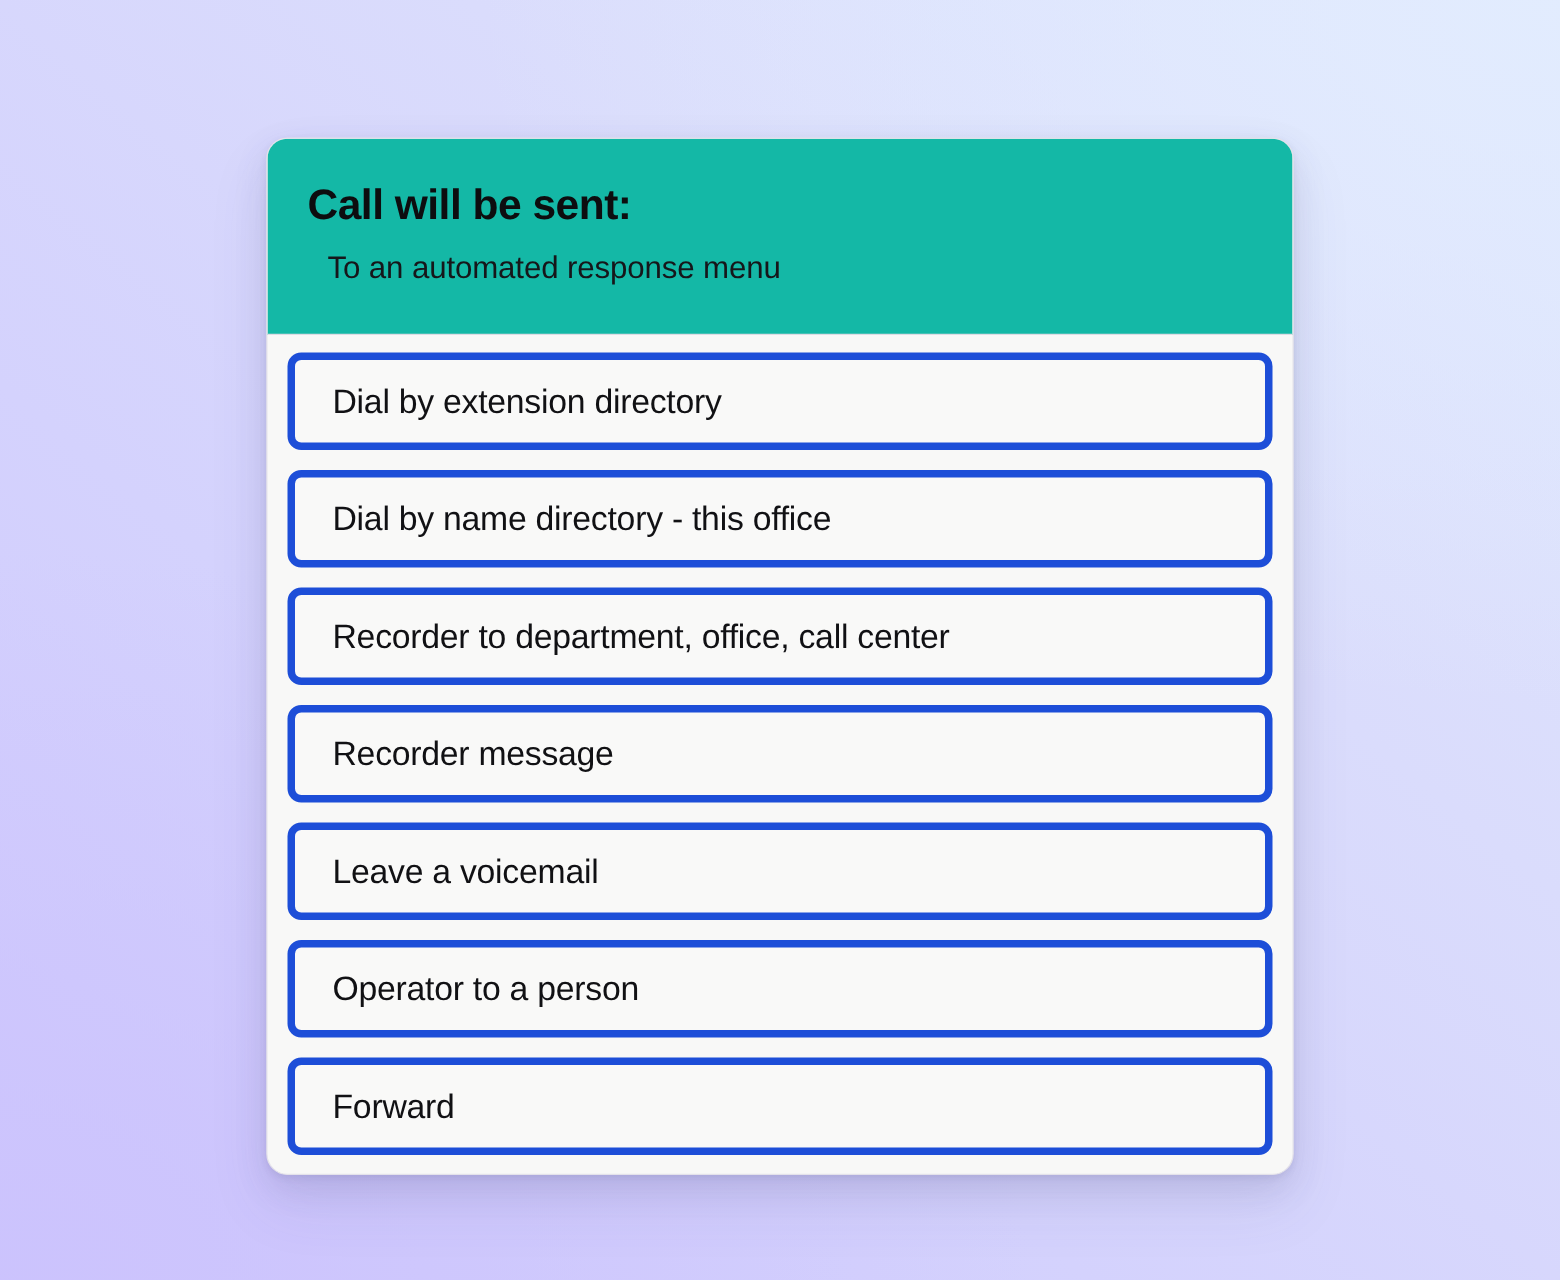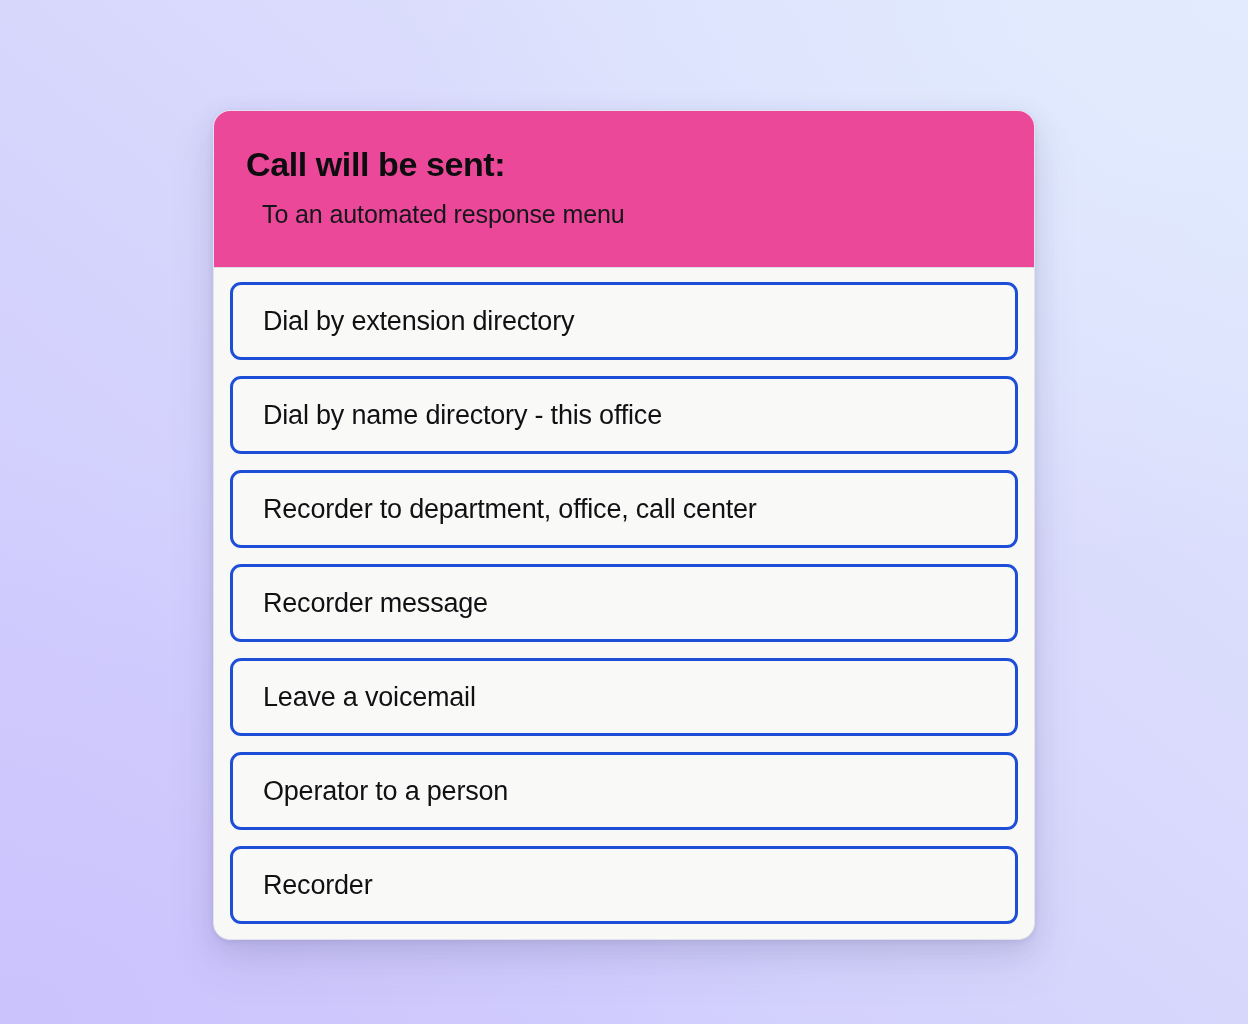--- a/index.html
+++ b/index.html
@@ -53,21 +53,21 @@
       0 24px 48px rgba(80,75,130,0.10);
     overflow: hidden;
     display: flex;
     flex-direction: column;
   }
 
   
   .card-header {
     padding: 34px 25px 22px 32px;
     border-bottom: 1px solid #dedce4;
-    background: #ec4899;
+    background: #14b8a6;
     flex: 0 0 auto;
   }
   .card-title {
     font-size: 34px;
     font-weight: 700;
     line-height: 1.12;
     letter-spacing: -0.4px;
     color: #0d0d0f;
     margin: 0 0 6px 0;
   }
@@ -87,21 +87,21 @@
     display: flex;
     flex-direction: column;
     gap: 16px;
     box-sizing: border-box;
   }
   .option-item {
     height: 78px;
     flex: 0 0 78px;
     box-sizing: border-box;
     background: #f9f9f8;
-    border: 3px solid #1d4ed8;
+    border: 6px solid #1d4ed8;
     border-radius: 11px;
     display: flex;
     align-items: center;
     padding: 0 30px;
     cursor: pointer;
     user-select: none;
   }
   .option-label {
     font-size: 27px;
     font-weight: 400;
@@ -143,17 +143,17 @@
 
     <div class="option-item">
       <span class="option-label">Leave a voicemail</span>
     </div>
 
     <div class="option-item">
       <span class="option-label">Operator to a person</span>
     </div>
 
     <div class="option-item">
-      <span class="option-label">Recorder</span>
+      <span class="option-label">Forward</span>
     </div>
 
   </div>
 </div>
 
 </body></html>

